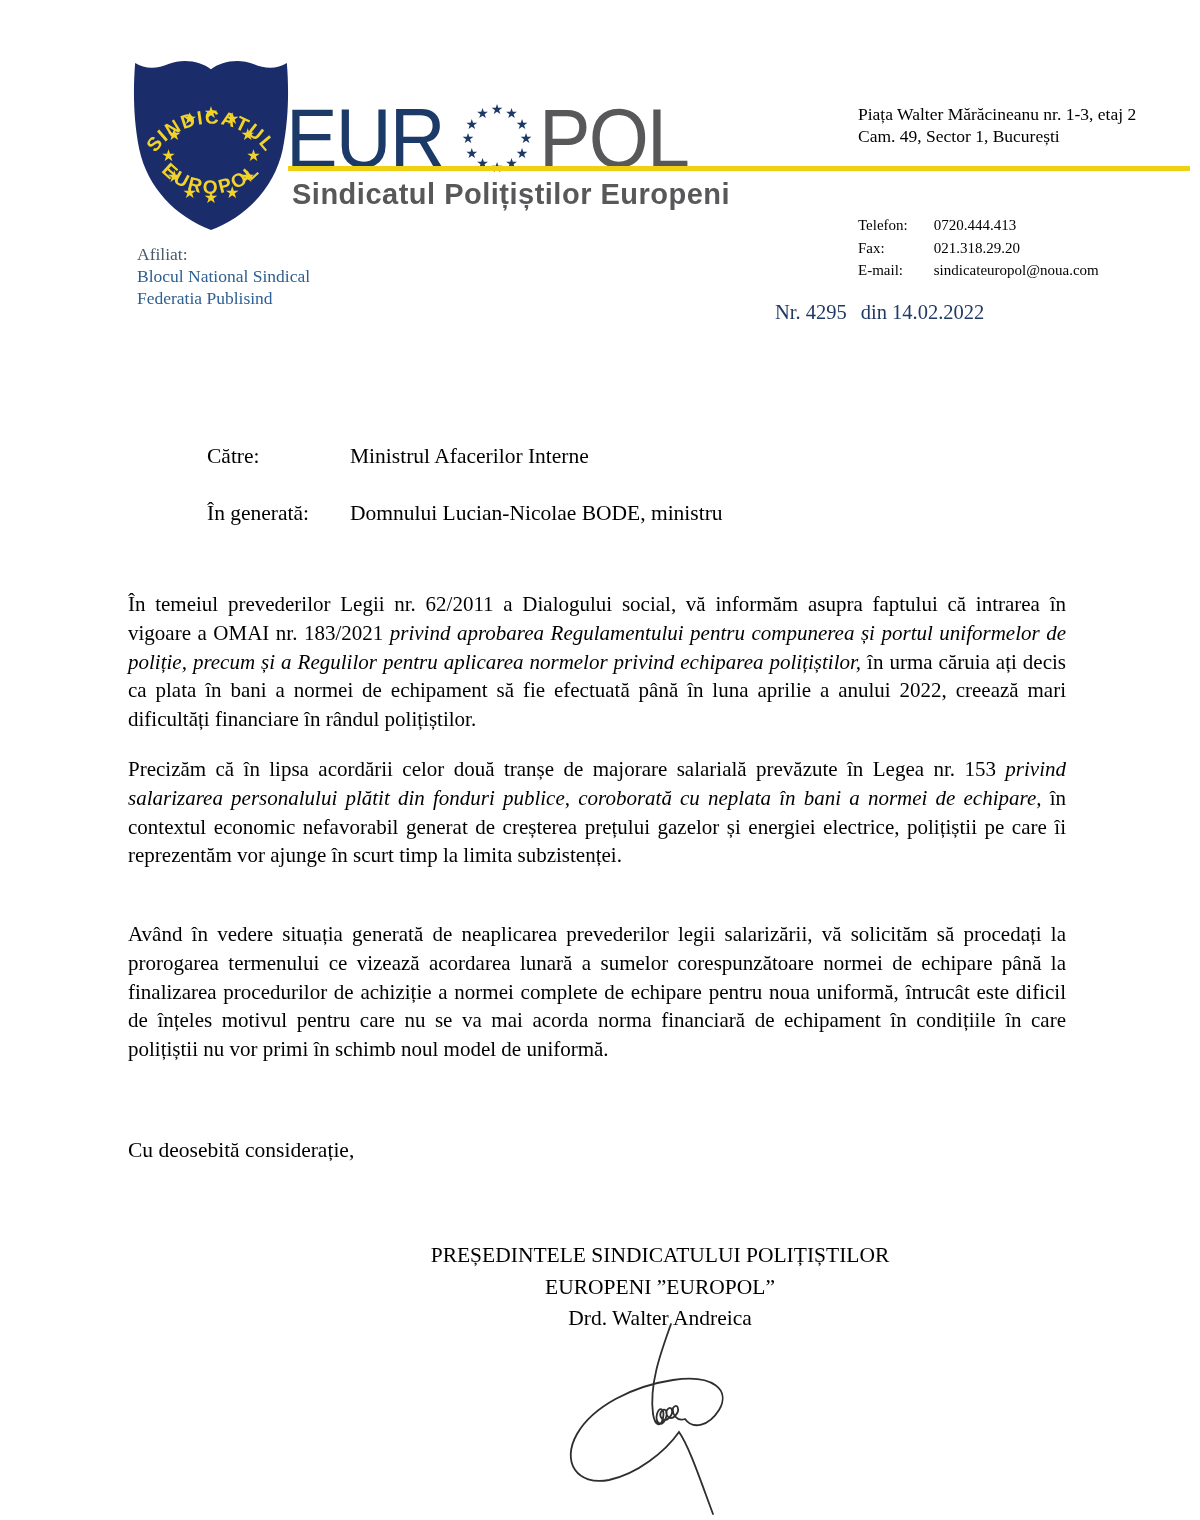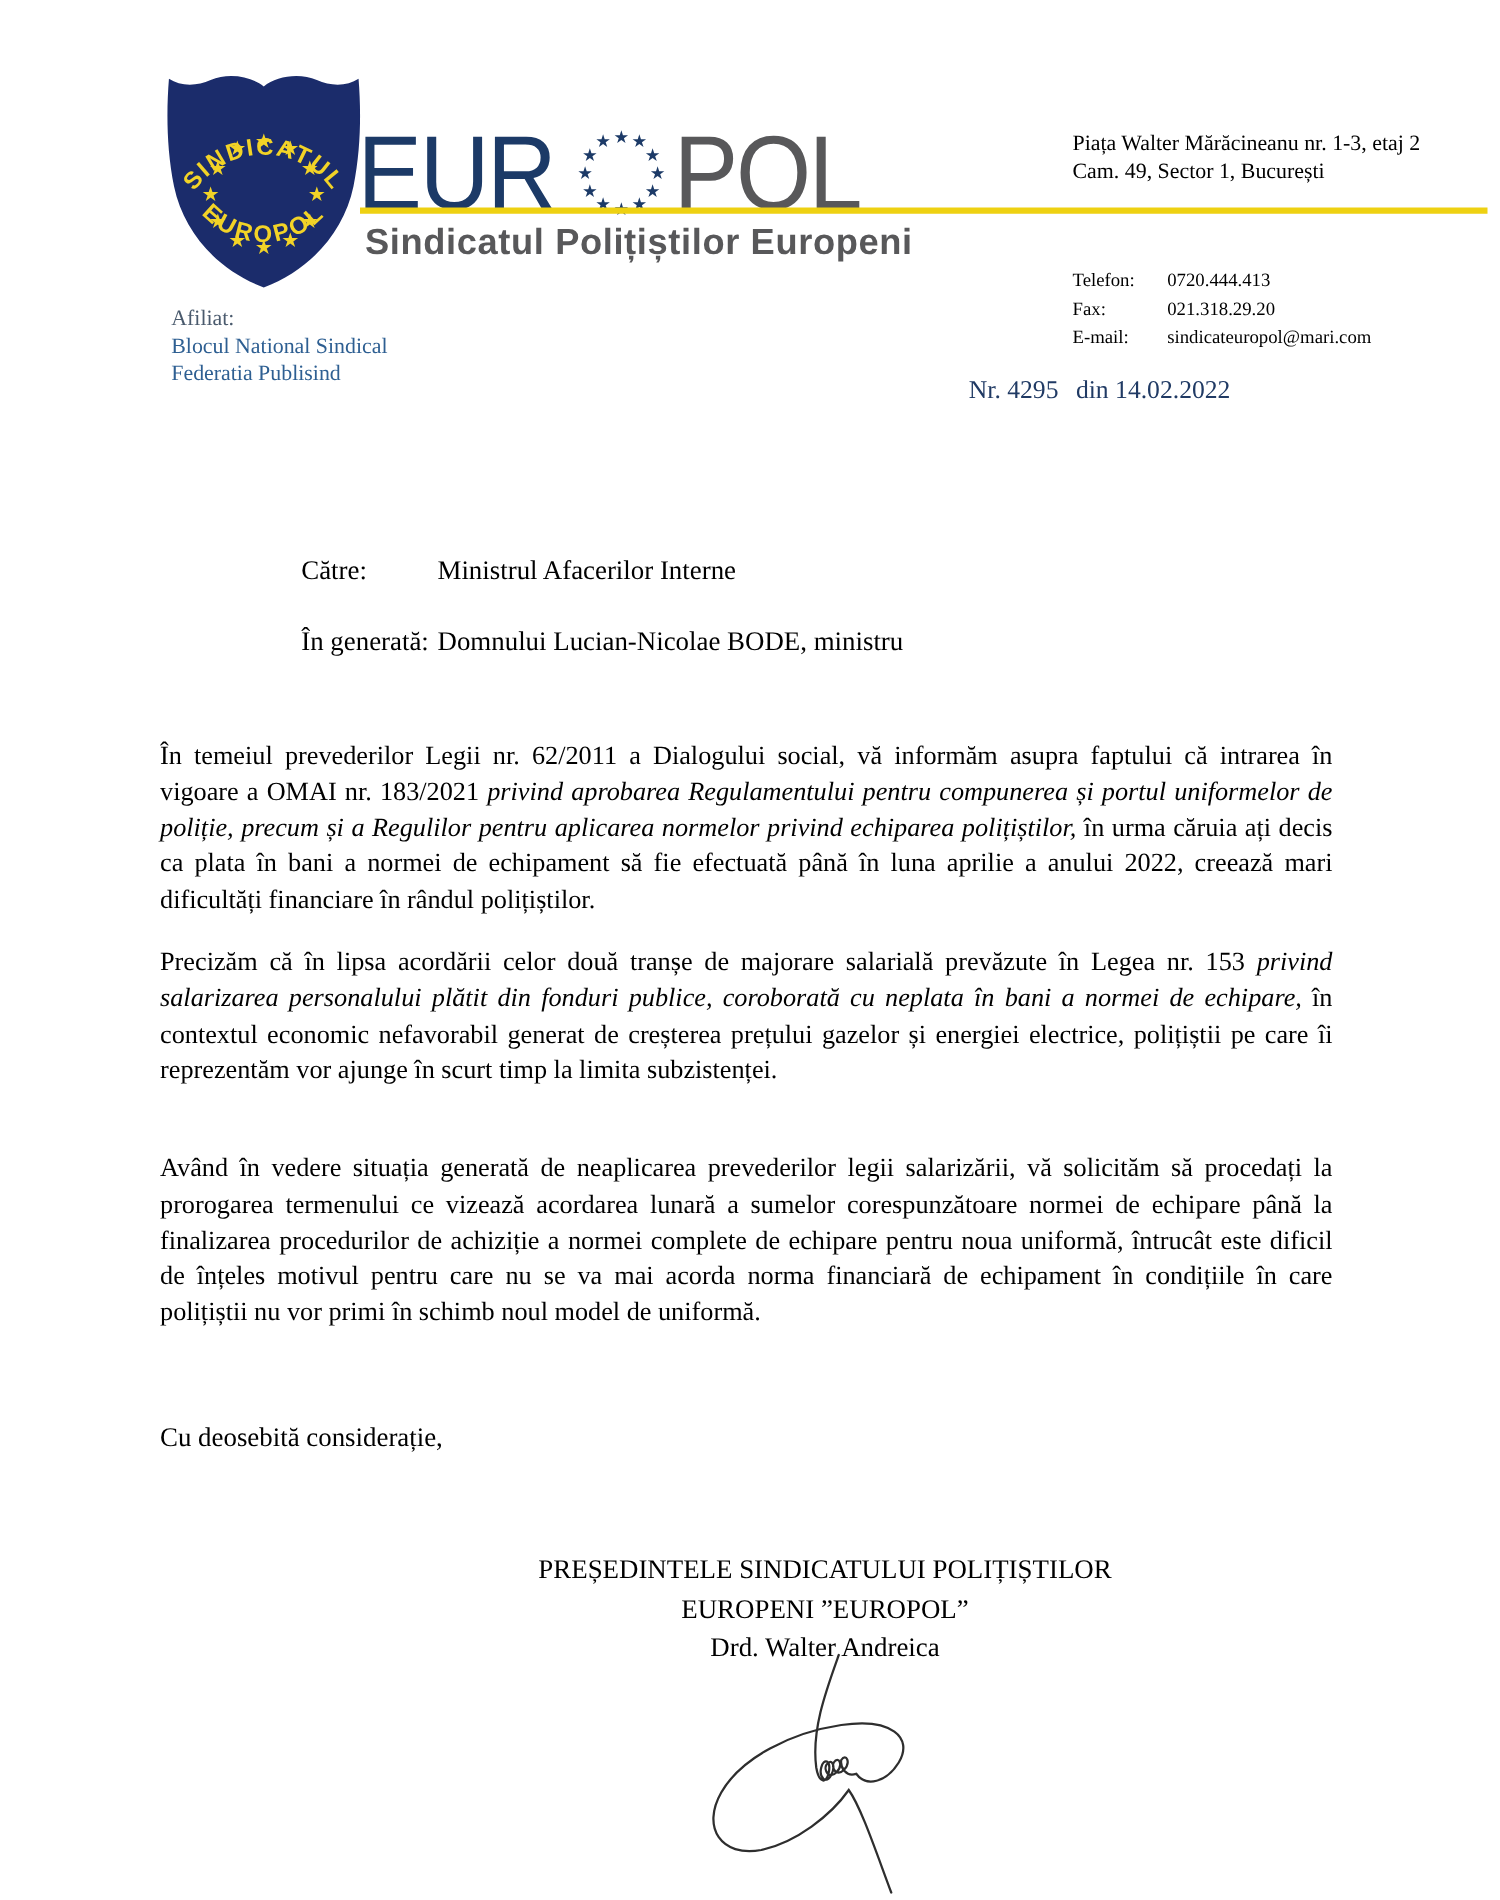--- a/index.html
+++ b/index.html
@@ -44,21 +44,21 @@
   .affiliation { left: 137px; top: 243px; font-size: 17.5px; line-height: 22px; }
   .affiliation .aff-title { color: #4a5a6d; }
   .affiliation .aff-item { color: #2e5f92; }
 
   
   .reference { left: 775px; top: 301px; font-size: 20.5px; color: #203a64; text-align: right; }
   .reference .ref-num { margin-right: 14px; }
 
   
   .recip-row { font-size: 21.5px; }
-  .recip-label { position: absolute; left: 207px; margin-left: 34px; }
+  .recip-label { position: absolute; left: 207px; }
   .recip-value { position: absolute; left: 350px; }
 
   
   .para {
     position: absolute; left: 128px; width: 938px;
     font-size: 21px; line-height: 28.8px; text-align: justify;
   }
   .para .it { font-style: italic; }
   .closing { position: absolute; left: 128px; top: 1138px; font-size: 21.5px; }
 
@@ -136,21 +136,21 @@
     <div class="contact-row">
       <span class="c-label">Telefon:</span>
       <span class="c-value">0720.444.413</span>
     </div>
     <div class="contact-row">
       <span class="c-label">Fax:</span>
       <span class="c-value">021.318.29.20</span>
     </div>
     <div class="contact-row">
       <span class="c-label">E-mail:</span>
-      <span class="c-value">sindicateuropol@mari.com</span>
+      <span class="c-value">sindicateuropol@noua.com</span>
     </div>
   </div>
 
   <div class="abs affiliation">
     <div class="aff-title">Afiliat:</div>
     <div class="aff-item">Blocul National Sindical</div>
     <div class="aff-item">Federatia Publisind</div>
   </div>
 
   <div class="abs reference">

